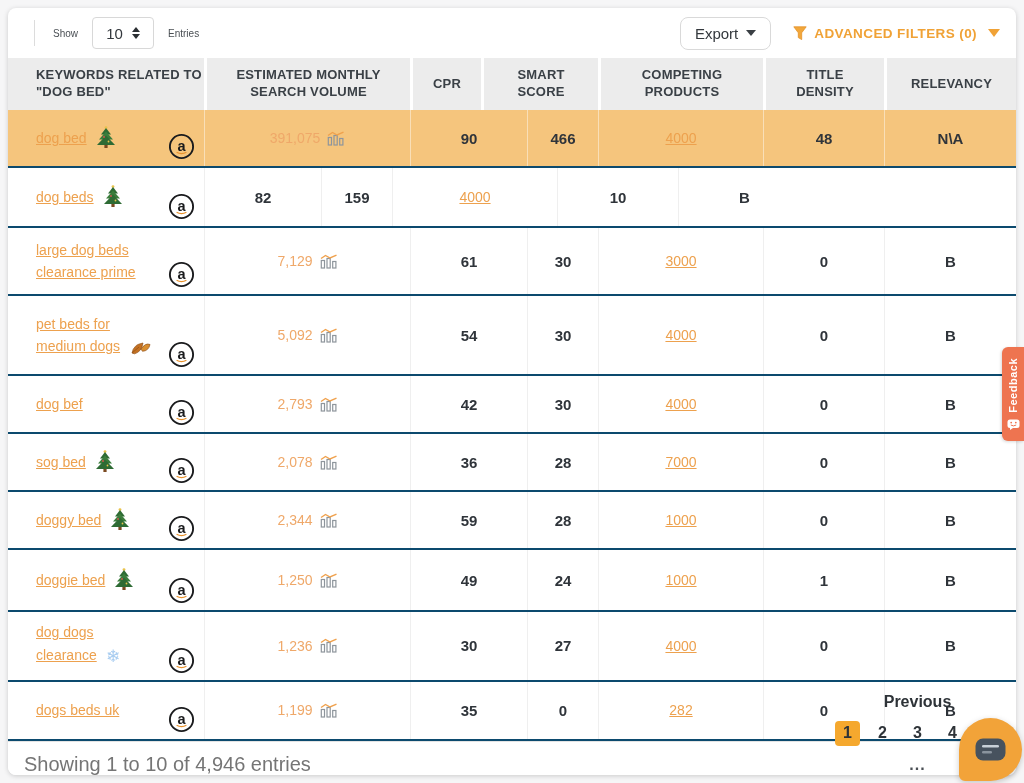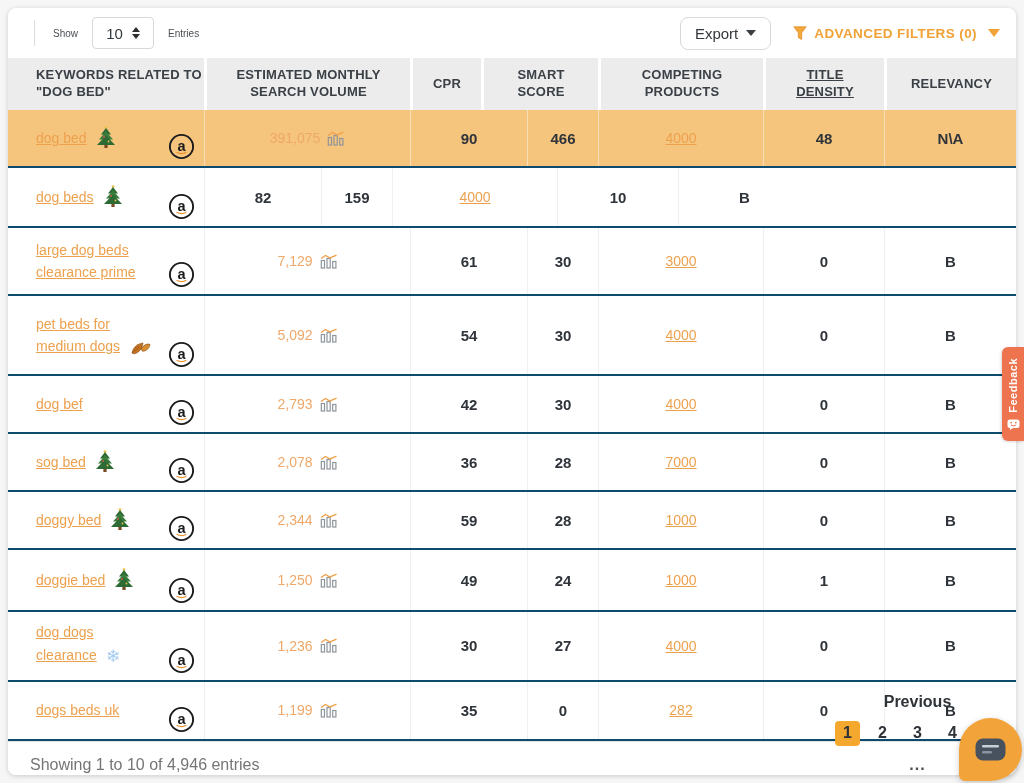--- a/index.html
+++ b/index.html
@@ -44,21 +44,21 @@
   .caret-orange { border-left:6px solid transparent; border-right:6px solid transparent; border-top:8px solid var(--accent-orange); margin-left:4px; }
   
   .thead { display:flex; background:#ECECEC; height:52px; }
   .hcell {
     display:flex; align-items:center; justify-content:center; text-align:center;
     font-size:13px; font-weight:bold; color:#3A4046; line-height:1.3; letter-spacing:0.2px;
     border-left:3px solid #fff;
   }
   .hcell:first-child { border-left:none; justify-content:flex-start; text-align:left; padding-left:28px; }
   .hcell.c1 span { max-width:165px; } .hcell.c2 span { max-width:62px; }
-  .hcell.c4 span { max-width:105px; } .hcell.c5 span { max-width:72px;text-decoration:underline; }
+  .hcell.c4 span { max-width:105px; } .hcell.c5 span { max-width:72px; }
   .c0{width:196px}.c1{width:206px}.c2{width:117px}.c3{width:71px}.c4{width:165px}.c5{width:121px}.c6{width:132px}
   .trow { display:flex; border-bottom:2px solid #0c4a6e; background:#fff; }
   .trow:nth-child(1){min-height:58px}.trow:nth-child(2){min-height:60px}.trow:nth-child(3){min-height:68px}
   .trow:nth-child(4){min-height:80px}.trow:nth-child(5){min-height:58px}.trow:nth-child(6){min-height:58px}
   .trow:nth-child(7){min-height:58px}.trow:nth-child(8){min-height:62px}.trow:nth-child(9){min-height:57px}
   .trow:nth-child(10){min-height:59px}
   .trow.hl { background:var(--highlight-row); }
   .tcell { display:flex; align-items:center; justify-content:center; border-left:1px solid #EFEFEF;
            font-size:15px; font-weight:bold; color:#2F343A; }
   .tcell:first-child { border-left:none; }
@@ -67,21 +67,21 @@
   .kw-wrap { max-width:160px; line-height:1.6; font-size:14px; }
   .kw-link { color:var(--link-orange); text-decoration:underline; cursor:pointer; }
   .badge { display:inline-block; vertical-align:-5px; margin-left:9px; }
   .snowflake { color:#A7CCF0; font-size:17px; vertical-align:-2px; margin-left:9px; font-family:"DejaVu Sans",sans-serif; }
   .a-icon { position:absolute; right:9px; bottom:6px; width:27px; height:27px; cursor:pointer; }
   .tcell.c1 { gap:7px; }
   .vol { color:#EFA869; font-weight:normal; font-size:14px; }
   .comp-link { color:var(--link-orange); text-decoration:underline; font-weight:normal; font-size:14px; cursor:pointer; }
   
   .tfoot { height:47px; border-top:1px solid #E4E4E4; display:flex; align-items:center; padding:0 16px; background:#fff; }
-  .showing { font-size:16px; color:#757575; margin-left:6px; }
+  .showing { font-size:20px; color:#757575; }
   .pagination { margin-left:auto; display:flex; align-items:center; gap:10px; font-size:16px; font-weight:bold; color:#2E3338;flex-direction:column; }
   .page-prev, .page-next { margin:0 6px; cursor:pointer; }
   .page-item { min-width:25px; height:25px; display:flex; align-items:center; justify-content:center; border-radius:4px; cursor:pointer; }
   .page-item.active { background:var(--pagination-active); }
   .page-ellipsis { color:#4A4F54; letter-spacing:1px; }
   
   .feedback-tab {
     position:fixed; right:0; top:347px; width:22px; height:94px;
     background:var(--feedback-coral); border-radius:6px 0 0 6px;
     display:flex; flex-direction:column; align-items:center; justify-content:center; gap:6px;

